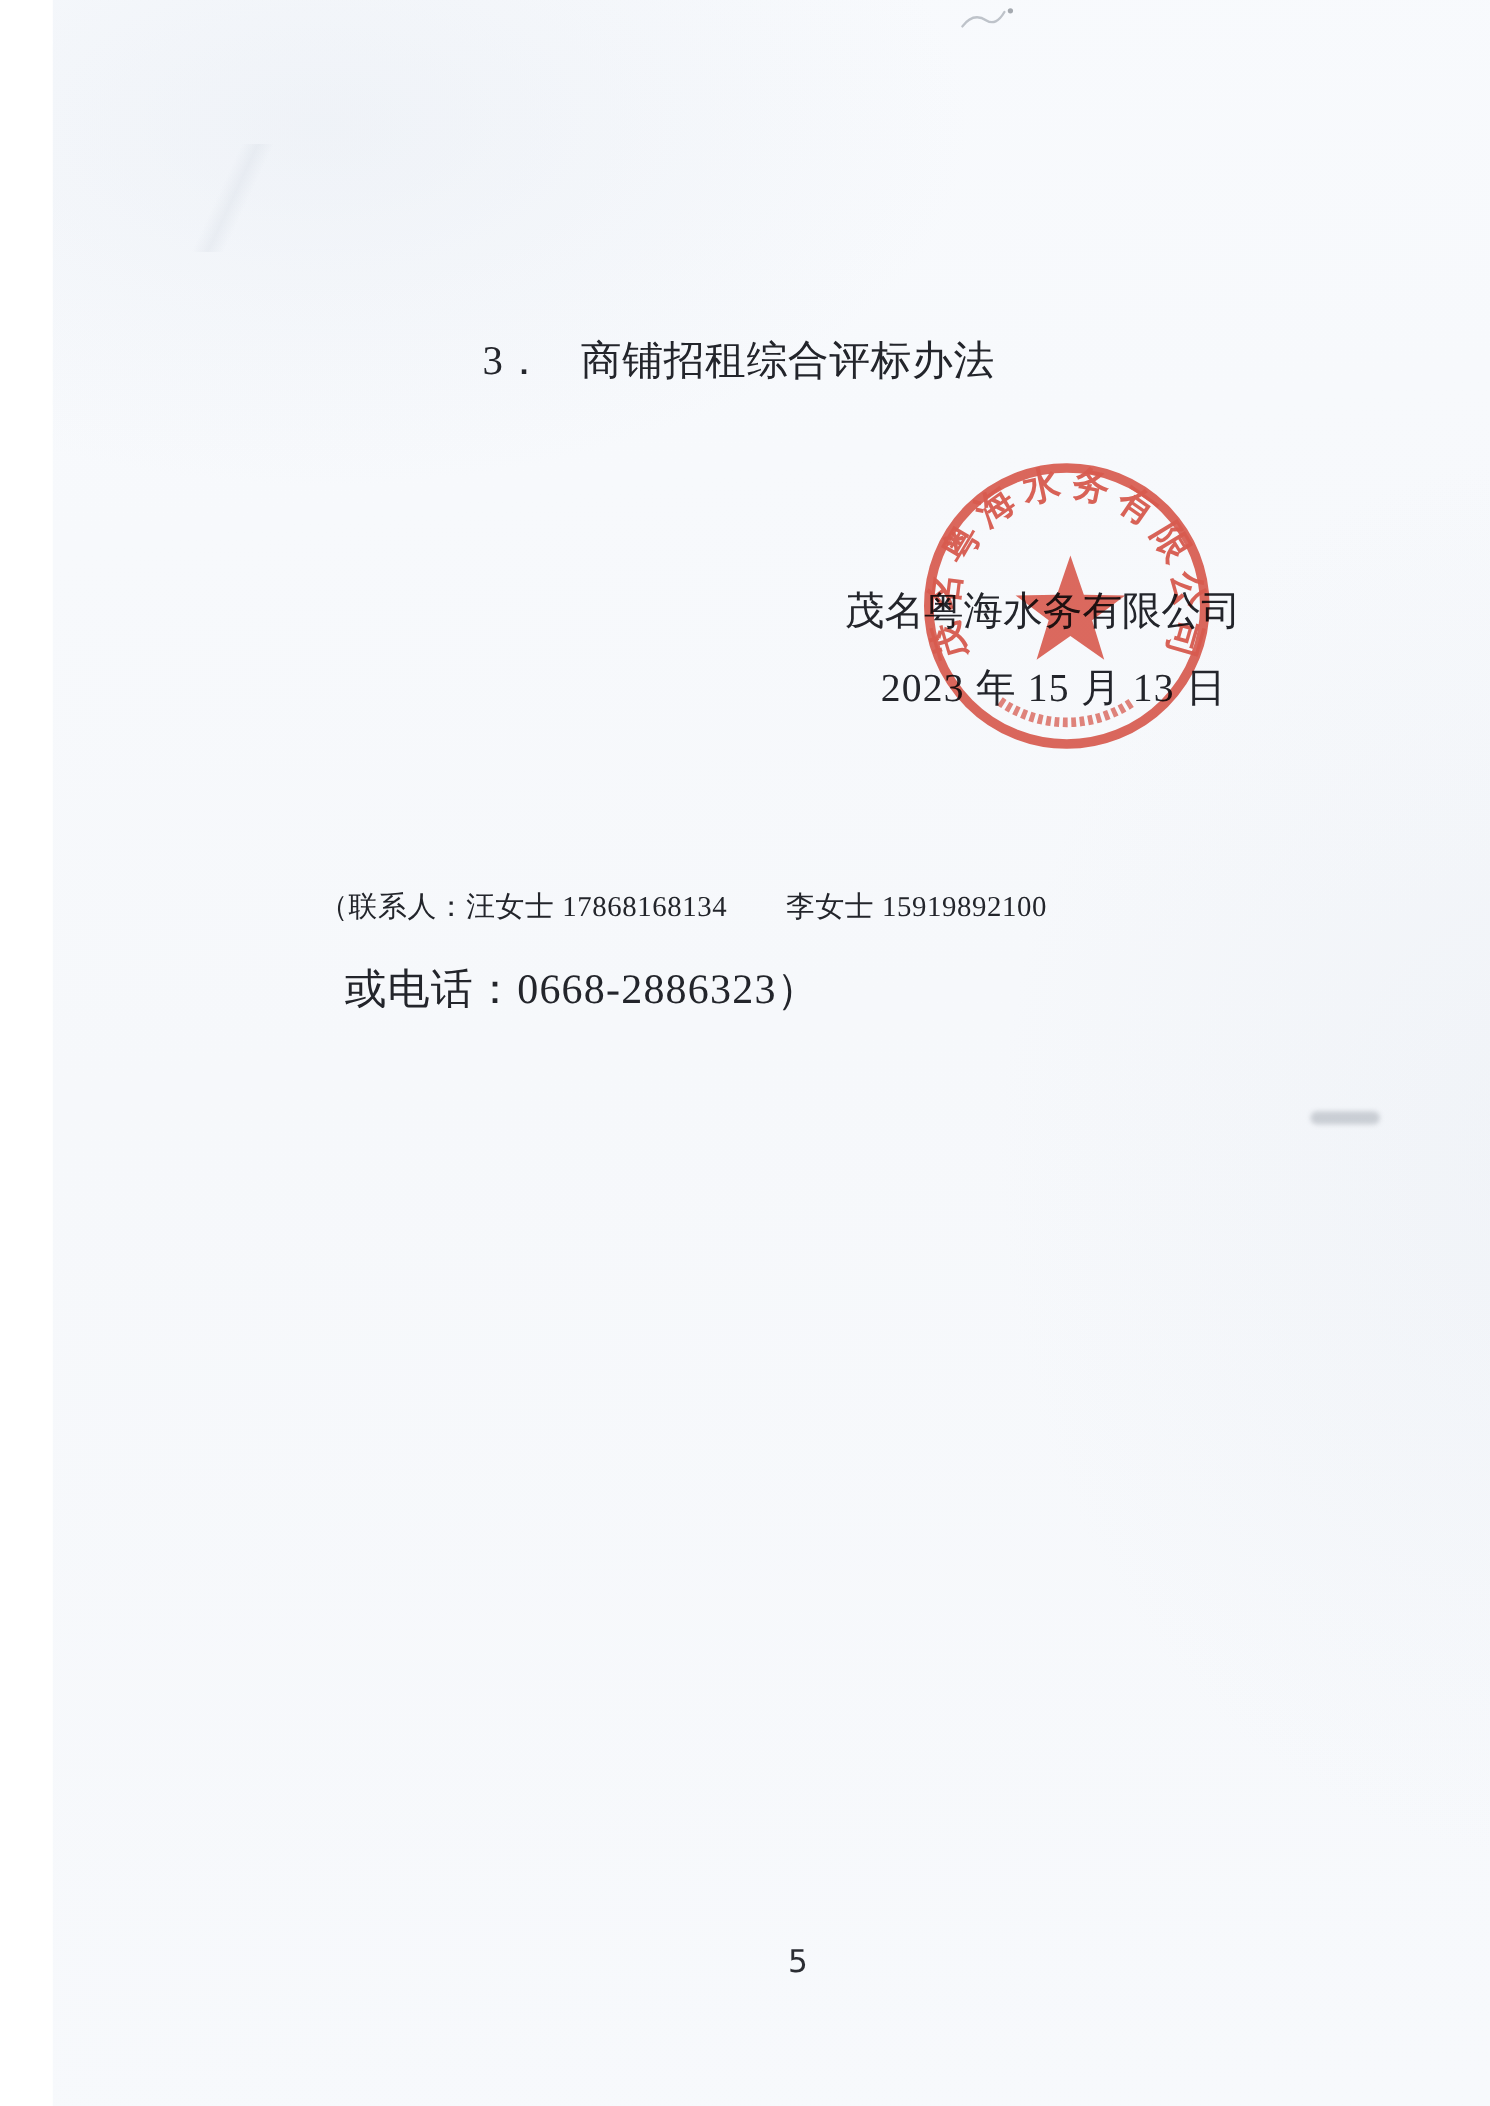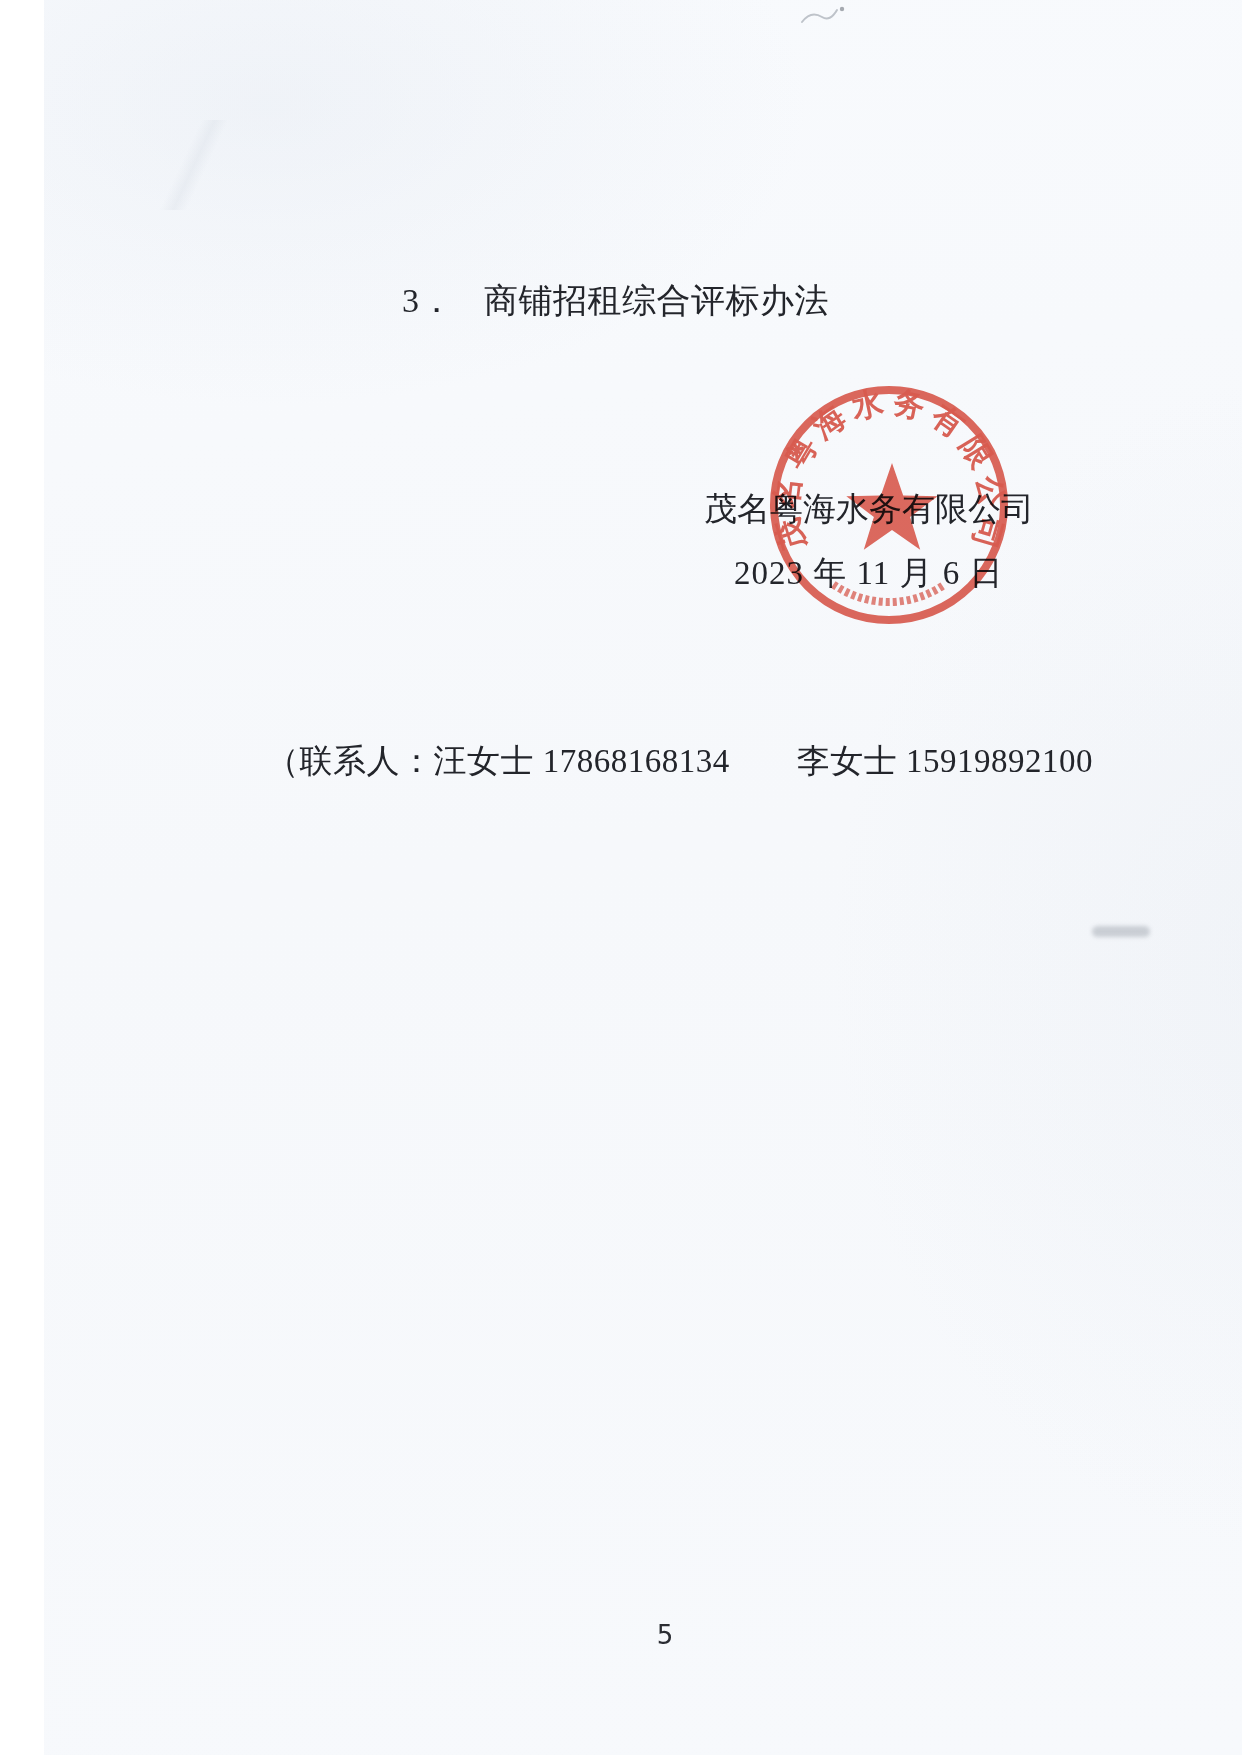--- a/index.html
+++ b/index.html
@@ -23,21 +23,21 @@
     position: absolute;
     white-space: pre;
     color: #23252b;
     letter-spacing: 0.5px;
   }
   .att-line { font-size: 34px; left: 322px; }
   .att-num { display: inline-block; }
   .att-label { display: inline-block; margin-left: 30px; }
   .company-line { left: 660px; top: 487px; font-size: 33px; letter-spacing: 0px; }
   .date-line { left: 690px; top: 551px; font-size: 33px; letter-spacing: 1px; }
-  .contact-line1 { left: 222px; top: 739px; font-size: 33px; }
+  .contact-line1 { left: 222px; top: 739px; font-size: 24px; }
   .contact-line2 { left: 243px; top: 801px; font-size: 35px; letter-spacing: 1px; }
   .page-number {
     position: absolute;
     left: 571px; top: 1620px;
     width: 100px;
     text-align: center;
     font-size: 26px;
     font-family: "DejaVu Sans", "Liberation Sans", sans-serif;
     color: #2b2d33;
   }
@@ -84,21 +84,21 @@
       <circle cx="46" cy="9" r="2.2" fill="#6e747d" opacity="0.8"></circle>
     </svg>
   </div>
   <div class="smudge"></div>
 
   <div class="doc-line att-line" style="top:240px">
     <span class="att-num">3．</span><span class="att-label">商铺招租综合评标办法</span>
   </div>
 
   <div class="doc-line company-line">茂名粤海水务有限公司</div>
-  <div class="doc-line date-line">2023 年 11 月 6 日</div>
+  <div class="doc-line date-line">2023 年 15 月 13 日</div>
 
   <div class="stamp">
     <svg viewBox="0 0 246 246" xmlns="http://www.w3.org/2000/svg">
       <defs>
         <path id="ringTextPath" d="M 43.3,169 A 92 92 0 1 1 202.7,169" fill="none"></path>
         <path id="bottomTextArc" d="M 67.3,202.4 A 97 97 0 0 0 178.7,202.4" fill="none"></path>
       </defs>
 
       <circle cx="123" cy="123" r="115" fill="none" stroke="#dc4f41" stroke-width="8" opacity="0.93"></circle>
 
@@ -106,16 +106,17 @@
 
       <text font-family="Liberation Serif, DejaVu Serif, serif" font-size="31" fill="#dc4f41" font-weight="bold" opacity="0.95">
         <textPath href="#ringTextPath" startOffset="6" textLength="372" lengthAdjust="spacing">茂名粤海水务有限公司</textPath>
       </text>
 
       <path d="M 67.3,202.4 A 97 97 0 0 0 178.7,202.4" fill="none" stroke="#dc4f41" stroke-width="8" stroke-dasharray="4 3" opacity="0.75"></path>
     </svg>
   </div>
 
   <div class="doc-line contact-line1">（联系人：汪女士 17868168134　　李女士 15919892100</div>
+  <div class="doc-line contact-line2">或电话：0668-2886323）</div>
 
   <div class="page-number">5</div>
 
 </div>
 
 </body></html>

